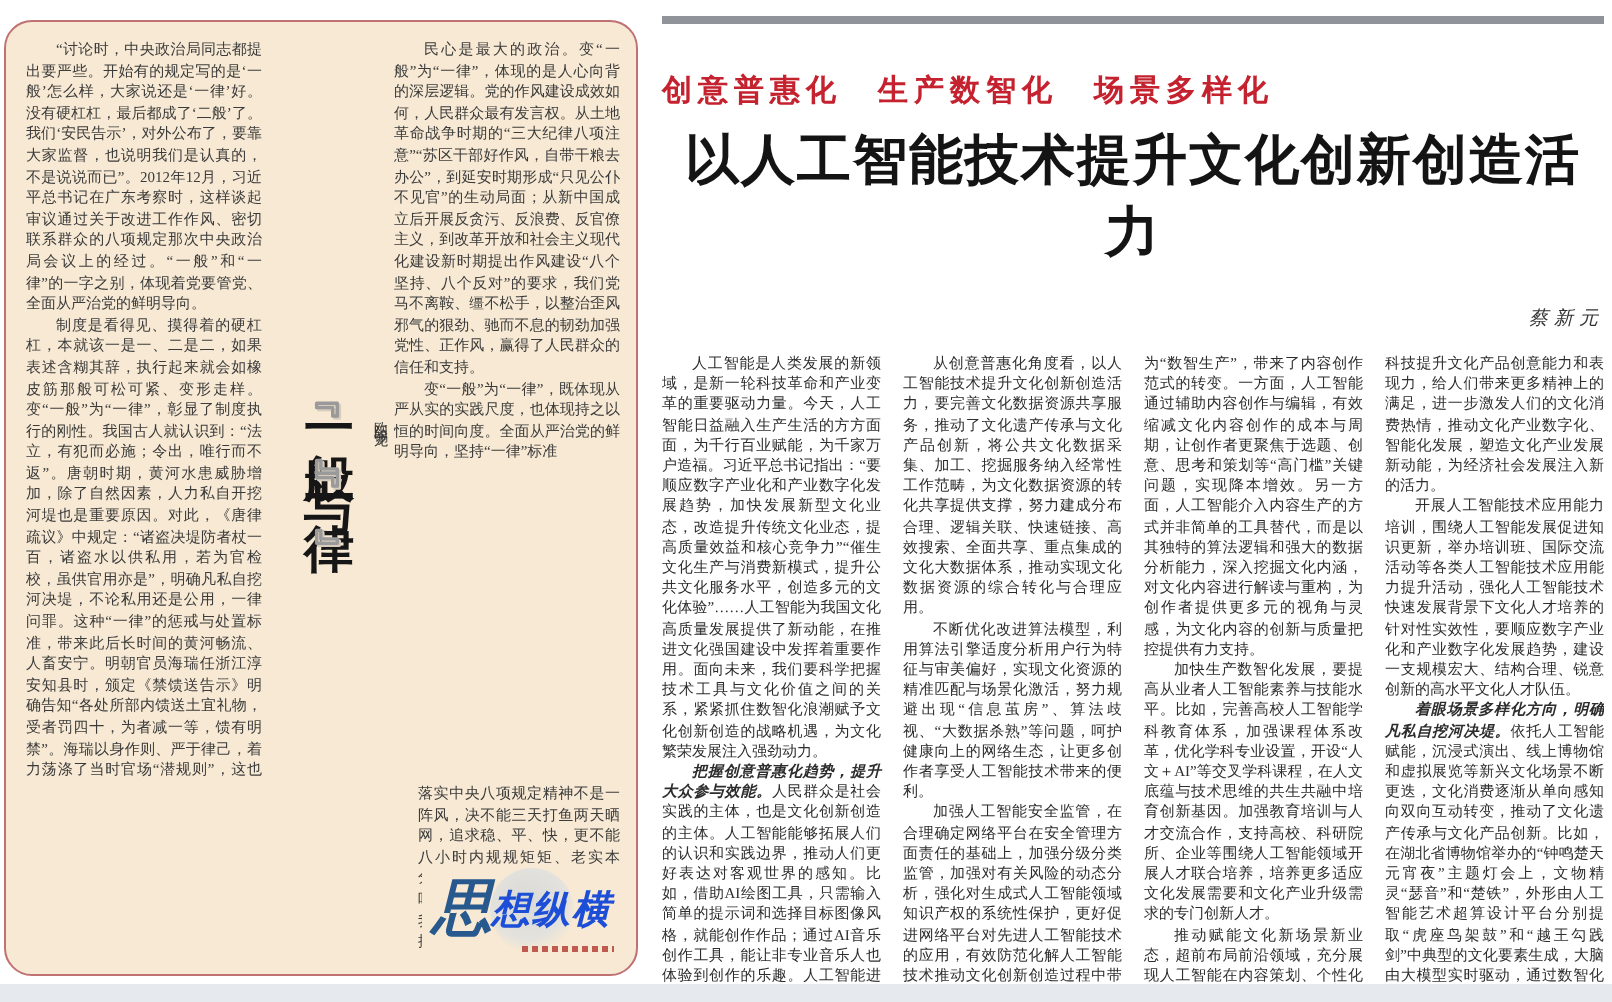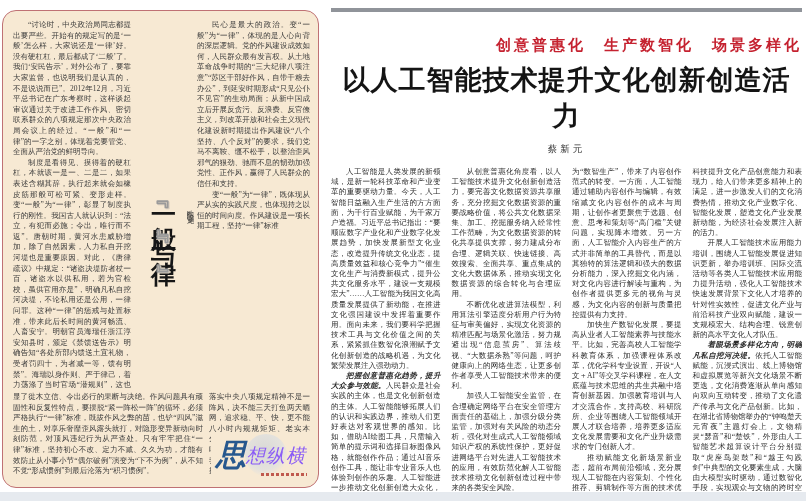--- a/index.html
+++ b/index.html
@@ -61,44 +61,44 @@
     position:absolute; left:34px; top:2px; width:42px; height:42px;
     border-radius:50%;
     background:radial-gradient(circle at 45% 40%, #d9d9d6 0%, #e4e2dd 55%, rgba(247,233,211,0) 75%);
   }
   .stamp-si {
     position:relative; font-size:30px; font-weight:700; font-style:italic;
     color:#27588e; line-height:1;
     font-family:"Liberation Serif","DejaVu Serif",serif;
   }
   .stamp-rest {
-    position:relative; font-size:19px; font-weight:400; font-style:italic;
-    color:#8b5cf6; letter-spacing:1px; line-height:1;
+    position:relative; font-size:19px; font-weight:700; font-style:italic;
+    color:#1d4ed8; letter-spacing:1px; line-height:1;
   }
   .stamp-sub {
     position:absolute; right:4px; bottom:2px; width:46px; height:3px;
     background:repeating-linear-gradient(90deg,#c05a4e 0 3px,rgba(0,0,0,0) 3px 5px);
   }
 
   
   .right-page {
     position:absolute; left:331px; top:8px; width:471px; height:484px;
     background:#ffffff;
   }
   .rp-rule { width:100%; height:4px; background:#90949a; }
   .rp-kicker {
-    margin-top:24px; text-align:right;
+    margin-top:24px; text-align:left;
     color:#c52230; font-size:15px; font-weight:700; letter-spacing:3px;
   }
   .rp-headline {
     margin-top:7px; text-align:center;
     color:#141414; font-size:27px; font-weight:700; letter-spacing:1px;
     font-family:Liberation Sans, sans-serif;
   }
-  .rp-author { margin-top:9px; text-align:center; font-size:9.5px; color:#333; letter-spacing:3px; }
+  .rp-author { margin-top:19px; text-align:right; font-size:9.5px; color:#333; letter-spacing:3px;font-style:italic; }
   .rp-body {
     margin-top:11px; height:374px; overflow:hidden;
     column-count:4; column-gap:11px; column-fill:auto;
     font-size:7.5px; line-height:10.2px; color:#2d2d2d; text-align:justify;
   }
   .rp-body p { text-indent:2em; }
   .rp-body p b.lead { font-weight:700; font-style:italic; }
 </style>
 </head>
 <body>
@@ -111,48 +111,47 @@
         <p>制度是看得见、摸得着的硬杠杠，本就该一是一、二是二，如果表述含糊其辞，执行起来就会如橡皮筋那般可松可紧、变形走样。变“一般”为“一律”，彰显了制度执行的刚性。我国古人就认识到：“法立，有犯而必施；令出，唯行而不返”。唐朝时期，黄河水患威胁增加，除了自然因素，人力私自开挖河堤也是重要原因。对此，《唐律疏议》中规定：“诸盗决堤防者杖一百，诸盗水以供私用，若为官检校，虽供官用亦是”，明确凡私自挖河决堤，不论私用还是公用，一律问罪。这种“一律”的惩戒与处置标准，带来此后长时间的黄河畅流、人畜安宁。明朝官员海瑞任浙江淳安知县时，颁定《禁馈送告示》明确告知“各处所部内馈送土宜礼物，受者罚四十，为者减一等，馈有明禁”。海瑞以身作则、严于律己，着力荡涤了当时官场“潜规则”，这也体现了定制度、立规矩中“一律”从严照办的威力所在。</p>
       </div>
 
     <div class="lp-title">
       <div class="lp-title-chars" id="vertical-title"><span class="bracket">『</span><span>一</span><span>般</span><span class="bracket">』</span><span>与</span><span class="bracket">『</span><span>一</span><span>律</span><span class="bracket">』</span></div>
       <div class="lp-author">欧阳锡龙</div>
     </div>
 
     <div class="lp-col lp-col2">
         <p>民心是最大的政治。变“一般”为“一律”，体现的是人心向背的深层逻辑。党的作风建设成效如何，人民群众最有发言权。从土地革命战争时期的“三大纪律八项注意”“苏区干部好作风，自带干粮去办公”，到延安时期形成“只见公仆不见官”的生动局面；从新中国成立后开展反贪污、反浪费、反官僚主义，到改革开放和社会主义现代化建设新时期提出作风建设“八个坚持、八个反对”的要求，我们党马不离鞍、缰不松手，以整治歪风邪气的狠劲、驰而不息的韧劲加强党性、正作风，赢得了人民群众的信任和支持。</p>
-        <p>变“一般”为“一律”，既体现从严从实的实践尺度，也体现持之以恒的时间向度。作风建设是一项长期工程，坚持“一律”标准</p>
+        <p>变“一般”为“一律”，既体现从严从实的实践尺度，也体现持之以恒的时间向度。全面从严治党的鲜明导向，坚持“一律”标准</p>
       </div>
 
-    <div class="lp-bottom-left">显了徙木立信、令出必行的果断与决绝。作风问题具有顽固性和反复性特点，要摆脱“紧一阵松一阵”的循环，必须严格执行“一律”标准，既拔作风之弊的苗，也铲“四风”滋生的土，对享乐奢靡歪风露头就打，对隐形变异新动向时刻防范，对顶风违纪行为从严查处。只有牢牢把住“一律”标准，坚持初心不改、定力不减、久久为功，才能有效防止从小事小节“偶尔破例”演变为“下不为例”，从不知不觉“形成惯例”到最后沦落为“积习惯例”。</div>
 
     <div class="lp-bottom-right">落实中央八项规定精神不是一阵风，决不能三天打鱼两天晒网，追求稳、平、快，更不能八小时内规规矩矩、老实本分，八小时外心存侥幸，在吃吃喝喝、拉拉扯扯中放飞自我。只有保持恒心和韧劲常抓、抓长，才能抓出实效，真正把中央八项规定精神内化于心，外化于行。</div>
 
     <div class="stamp">
       <span class="stamp-globe"></span>
       <span class="stamp-si">思</span>
       <span class="stamp-rest">想纵横</span>
       <span class="stamp-sub"></span>
     </div>
   </div>
 
   <div class="right-page">
     <div class="rp-rule"></div>
     <div class="rp-kicker">创意普惠化　生产数智化　场景多样化</div>
     <h1 class="rp-headline">以人工智能技术提升文化创新创造活力</h1>
     <div class="rp-author">蔡新元</div>
     <div class="rp-body">
-        <p>人工智能是人类发展的新领域，是新一轮科技革命和产业变革的重要驱动力量。今天，人工智能日益融入生产生活的方方面面，为千行百业赋能，为千家万户造福。习近平总书记指出：“要顺应数字产业化和产业数字化发展趋势，加快发展新型文化业态，改造提升传统文化业态，提高质量效益和核心竞争力”“催生文化生产与消费新模式，提升公共文化服务水平，建设一支规模宏大”……人工智能为我国文化高质量发展提供了新动能，在推进文化强国建设中发挥着重要作用。面向未来，我们要科学把握技术工具与文化价值之间的关系，紧紧抓住数智化浪潮赋予文化创新创造的战略机遇，为文化繁荣发展注入强劲动力。</p>
+        <p>人工智能是人类发展的新领域，是新一轮科技革命和产业变革的重要驱动力量。今天，人工智能日益融入生产生活的方方面面，为千行百业赋能，为千家万户造福。习近平总书记指出：“要顺应数字产业化和产业数字化发展趋势，加快发展新型文化业态，改造提升传统文化业态，提高质量效益和核心竞争力”“催生文化生产与消费新模式，提升公共文化服务水平，创造多元的文化体验”……人工智能为我国文化高质量发展提供了新动能，在推进文化强国建设中发挥着重要作用。面向未来，我们要科学把握技术工具与文化价值之间的关系，紧紧抓住数智化浪潮赋予文化创新创造的战略机遇，为文化繁荣发展注入强劲动力。</p>
         <p><b class="lead">把握创意普惠化趋势，提升大众参与效能。</b>人民群众是社会实践的主体，也是文化创新创造的主体。人工智能能够拓展人们的认识和实践边界，推动人们更好表达对客观世界的感知。比如，借助AI绘图工具，只需输入简单的提示词和选择目标图像风格，就能创作作品；通过AI音乐创作工具，能让非专业音乐人也体验到创作的乐趣。人工智能进一步推动文化创新创造大众化，让人们得以更加平等、开放的姿态参与到文化创新创造中，共同塑造丰富多彩的文化生态。</p>
-        <p>从创意普惠化角度看，以人工智能技术提升文化创新创造活力，要完善文化数据资源共享服务，充分挖掘文化数据资源的重要战略价值，将公共文化数据采集、加工、挖掘服务纳入经常性工作范畴，为文化数据资源的转化共享提供支撑，努力建成分布合理、逻辑关联、快速链接、高效搜索、全面共享、重点集成的文化大数据体系，推动实现文化数据资源的综合转化与合理应用。</p>
+        <p>从创意普惠化角度看，以人工智能技术提升文化创新创造活力，要完善文化数据资源共享服务，推动了文化遗产传承与文化产品创新，将公共文化数据采集、加工、挖掘服务纳入经常性工作范畴，为文化数据资源的转化共享提供支撑，努力建成分布合理、逻辑关联、快速链接、高效搜索、全面共享、重点集成的文化大数据体系，推动实现文化数据资源的综合转化与合理应用。</p>
         <p>不断优化改进算法模型，利用算法引擎适度分析用户行为特征与审美偏好，实现文化资源的精准匹配与场景化激活，努力规避出现“信息茧房”、算法歧视、“大数据杀熟”等问题，呵护健康向上的网络生态，让更多创作者享受人工智能技术带来的便利。</p>
         <p>加强人工智能安全监管，在合理确定网络平台在安全管理方面责任的基础上，加强分级分类监管，加强对有关风险的动态分析，强化对生成式人工智能领域知识产权的系统性保护，更好促进网络平台对先进人工智能技术的应用，有效防范化解人工智能技术推动文化创新创造过程中带来的各类安全风险。</p>
         <p><b class="lead">加快生产数智化发展，驱动文化生产跃迁。</b>人工智能技术从效率和质量两个维度为文化创新创造赋能，将“数字构建”转化为“数智生产”，带来了内容创作范式的转变。一方面，人工智能通过辅助内容创作与编辑，有效缩减文化内容创作的成本与周期，让创作者更聚焦于选题、创意、思考和策划等“高门槛”关键问题，实现降本增效。另一方面，人工智能介入内容生产的方式并非简单的工具替代，而是以其独特的算法逻辑和强大的数据分析能力，深入挖掘文化内涵，对文化内容进行解读与重构，为创作者提供更多元的视角与灵感，为文化内容的创新与质量把控提供有力支持。</p>
         <p>加快生产数智化发展，要提高从业者人工智能素养与技能水平。比如，完善高校人工智能学科教育体系，加强课程体系改革，优化学科专业设置，开设“人文＋AI”等交叉学科课程，在人文底蕴与技术思维的共生共融中培育创新基因。加强教育培训与人才交流合作，支持高校、科研院所、企业等围绕人工智能领域开展人才联合培养，培养更多适应文化发展需要和文化产业升级需求的专门创新人才。</p>
         <p>推动赋能文化新场景新业态，超前布局前沿领域，充分展现人工智能在内容策划、个性化推荐、剪辑制作等方面的技术优势，挖掘更多新的文化产业增长点，进一步深化以人工智能为代表的数字技术应用，促进文化产业与前沿科技产业双向赋能，以科技提升文化产品创意能力和表现力，给人们带来更多精神上的满足，进一步激发人们的文化消费热情，推动文化产业数字化、智能化发展，塑造文化产业发展新动能，为经济社会发展注入新的活力。</p>
-        <p>开展人工智能技术应用能力培训，围绕人工智能发展促进知识更新，举办培训班、国际交流活动等各类人工智能技术应用能力提升活动，强化人工智能技术快速发展背景下文化人才培养的针对性实效性，促进文化产业与前沿科技产业双向赋能，建设一支规模宏大、结构合理、锐意创新的高水平文化人才队伍。</p>
+        <p>开展人工智能技术应用能力培训，围绕人工智能发展促进知识更新，举办培训班、国际交流活动等各类人工智能技术应用能力提升活动，强化人工智能技术快速发展背景下文化人才培养的针对性实效性，要顺应数字产业化和产业数字化发展趋势，建设一支规模宏大、结构合理、锐意创新的高水平文化人才队伍。</p>
         <p><b class="lead">着眼场景多样化方向，明确凡私自挖河决堤。</b>依托人工智能赋能，沉浸式演出、线上博物馆和虚拟展览等新兴文化场景不断更迭，文化消费逐渐从单向感知向双向互动转变，推动了文化遗产传承与文化产品创新。比如，在湖北省博物馆举办的“钟鸣楚天元宵夜”主题灯会上，文物精灵“瑟音”和“楚铁”，外形由人工智能艺术超算设计平台分别提取“虎座鸟架鼓”和“越王勾践剑”中典型的文化要素生成，大脑由大模型实时驱动，通过数智化手段，实现观众与文物的跨时空对话，不仅让观众亲身感受到历史的厚重与文化的韵味，更激发了无数中华儿女内心深处的自豪感与归属感。</p>
       </div>
   </div>
 
   <div class="bottom-strip"></div>
 </div>
 
 </body></html>

